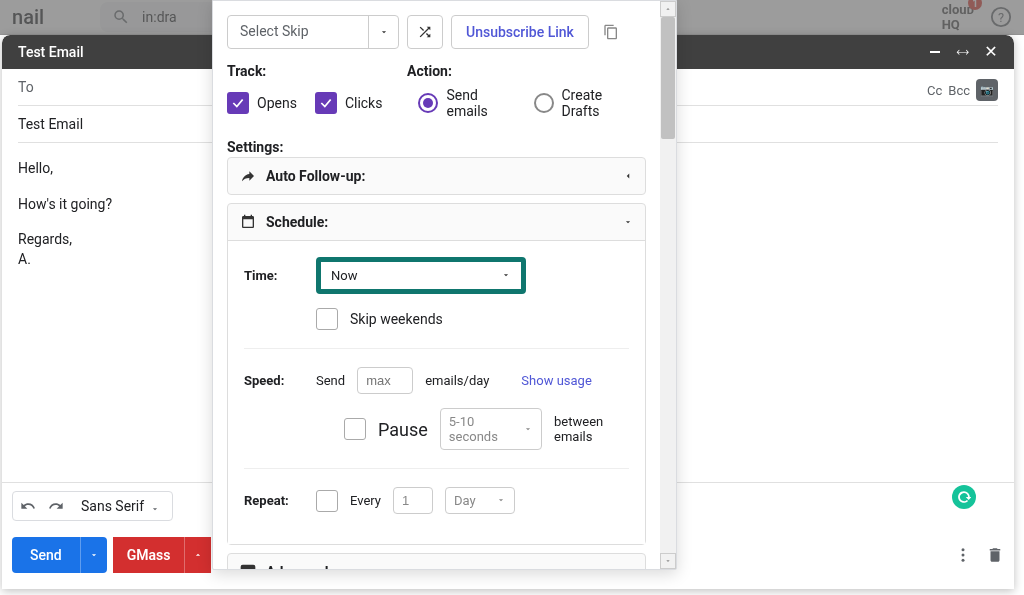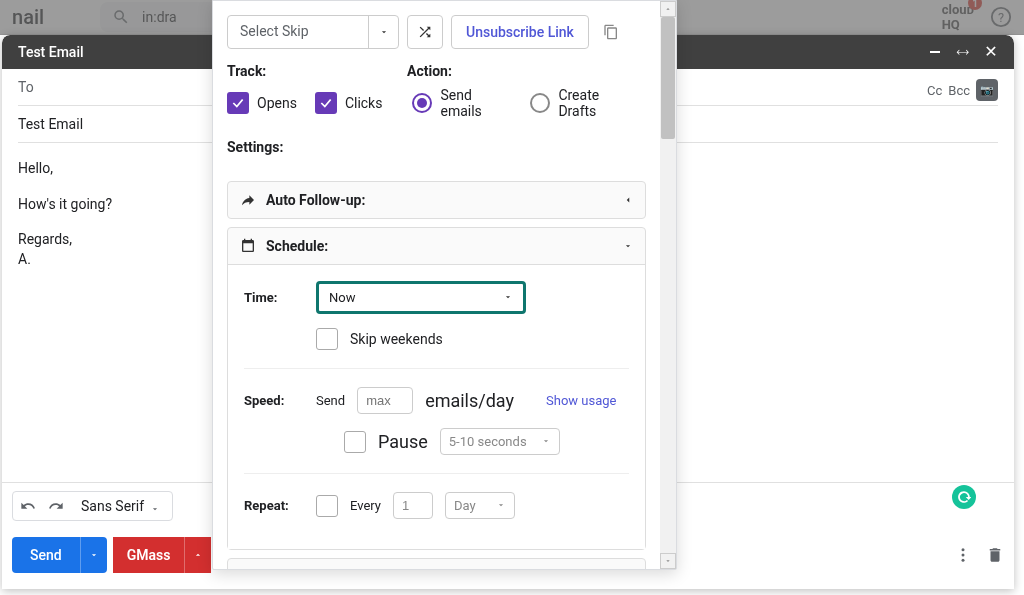--- a/index.html
+++ b/index.html
@@ -70,31 +70,31 @@
   .track-col { width: 180px;}
   
   .panel-row2 { display:flex; align-items:center; gap: 8px; margin-bottom: 20px;}
   .checkbox { width:22px; height:22px; border-radius:3px; background:#673ab7; display:flex; align-items:center; justify-content:center; flex-shrink:0;}
   .checkbox svg { stroke:#fff; stroke-width:3; fill:none;}
   .chk-label { font-size:14px; margin-right: 10px;}
   .radio-outer { width:20px; height:20px; border-radius:50%; border:2px solid #673ab7; display:flex; align-items:center; justify-content:center; flex-shrink:0;}
   .radio-outer.sel::after { content:""; width:10px; height:10px; border-radius:50%; background:#673ab7;}
   .radio-outer.unsel { border-color:#888;}
   
-  .settings-label { font-weight:700; font-size:14px; margin-bottom: 26px;}
+  .settings-label { font-weight:700; font-size:14px; margin-bottom: 2px;}
   
   .accordion-item { border:1px solid #ddd; border-radius:4px; margin-bottom: 8px; background:#fafafa;}
   .accordion-header-row { display:flex; align-items:center; padding: 10px 12px; gap:10px;}
   .accordion-header-row .title { font-weight:700; font-size:14px;}
   .accordion-header-row .chevron { margin-left:auto;}
   .accordion-body { border-top:1px solid #ddd; padding: 16px; background:#fff;}
   
   .form-row { display:flex; align-items:center; gap: 12px; margin-bottom: 14px;}
   .form-row .label { font-weight:700; width:60px; font-size:13px;}
-  .select-box { border:3px solid #0f766e; border-radius:4px; padding:6px 10px; display:flex; align-items:center; width:210px; font-size:13px;}
+  .select-box { border:5px solid #0f766e; border-radius:4px; padding:6px 10px; display:flex; align-items:center; width:210px; font-size:13px;}
   .select-box .caret-r { margin-left:auto;}
   .chk-empty { width:22px; height:22px; border:1px solid #aaa; border-radius:3px; flex-shrink:0;}
   .inline-input { border:1px solid #ccc; border-radius:4px; padding:5px 8px; width:56px; font-size:13px; color:#888;}
   .inline-input.sm { width:40px;}
   .pause-select { border:1px solid #ccc; border-radius:4px; padding:5px 8px; width:120px; font-size:13px; color:#888; display:flex; align-items:center;}
   .link-txt { color:#5057d6; font-size:13px;margin-left:20px;}
   .day-select { border:1px solid #ccc; border-radius:4px; padding:5px 8px; width:70px; font-size:13px; color:#888; display:flex; align-items:center;}
   
   .hr-light { border:none; border-top:1px solid #eee; margin: 18px 0;}
   
@@ -244,21 +244,21 @@
           <svg width="14" height="14" viewBox="0 0 24 24">
             <polyline points="4,12 10,18 20,6"></polyline>
           </svg>
         </div>
       <span class="chk-label">Opens</span>
       <div class="checkbox">
           <svg width="14" height="14" viewBox="0 0 24 24">
             <polyline points="4,12 10,18 20,6"></polyline>
           </svg>
         </div>
-      <span class="chk-label" style="margin-right:22px">Clicks</span>
+      <span class="chk-label" style="margin-right:28px">Clicks</span>
       <div class="radio-outer sel"></div>
       <span class="chk-label">Send emails</span>
       <div class="radio-outer unsel"></div>
       <span class="chk-label">Create Drafts</span>
     </div>
 
     <div class="settings-label">Settings:</div>
 
     <div class="accordion-item">
       <div class="accordion-header-row">
@@ -294,32 +294,33 @@
         </div>
         <div class="form-row" style="padding-left:72px;">
           <div class="chk-empty"></div>
           <span>Skip weekends</span>
         </div>
         <hr class="hr-light">
         <div class="form-row">
           <span class="label">Speed:</span>
           <span style="font-size:13px;">Send</span>
           <input class="inline-input" placeholder="max" style="">
-          <span style="font-size:18px;">emails/day</span>
+          <span style="font-size:13px;">emails/day</span>
           <span class="link-txt">Show usage</span>
         </div>
         <div class="form-row" style="padding-left:100px;">
           <div class="chk-empty"></div>
           <span style="font-size:18px;">Pause</span>
           <div class="pause-select">
             <span>5-10 seconds</span>
             <span style="margin-left:auto"><svg width="10" height="10" viewBox="0 0 24 24">
                   <path fill="#888" d="M7 10l5 5 5-5z"></path>
                 </svg></span>
           </div>
+          <span style="font-size:13px;">between emails</span>
         </div>
         <hr class="hr-light">
         <div class="form-row">
           <span class="label">Repeat:</span>
           <div class="chk-empty"></div>
           <span style="font-size:13px;">Every</span>
           <input class="inline-input sm" value="1" style="">
           <div class="day-select">
             <span>Day</span>
             <span style="margin-left:auto"><svg width="10" height="10" viewBox="0 0 24 24">

